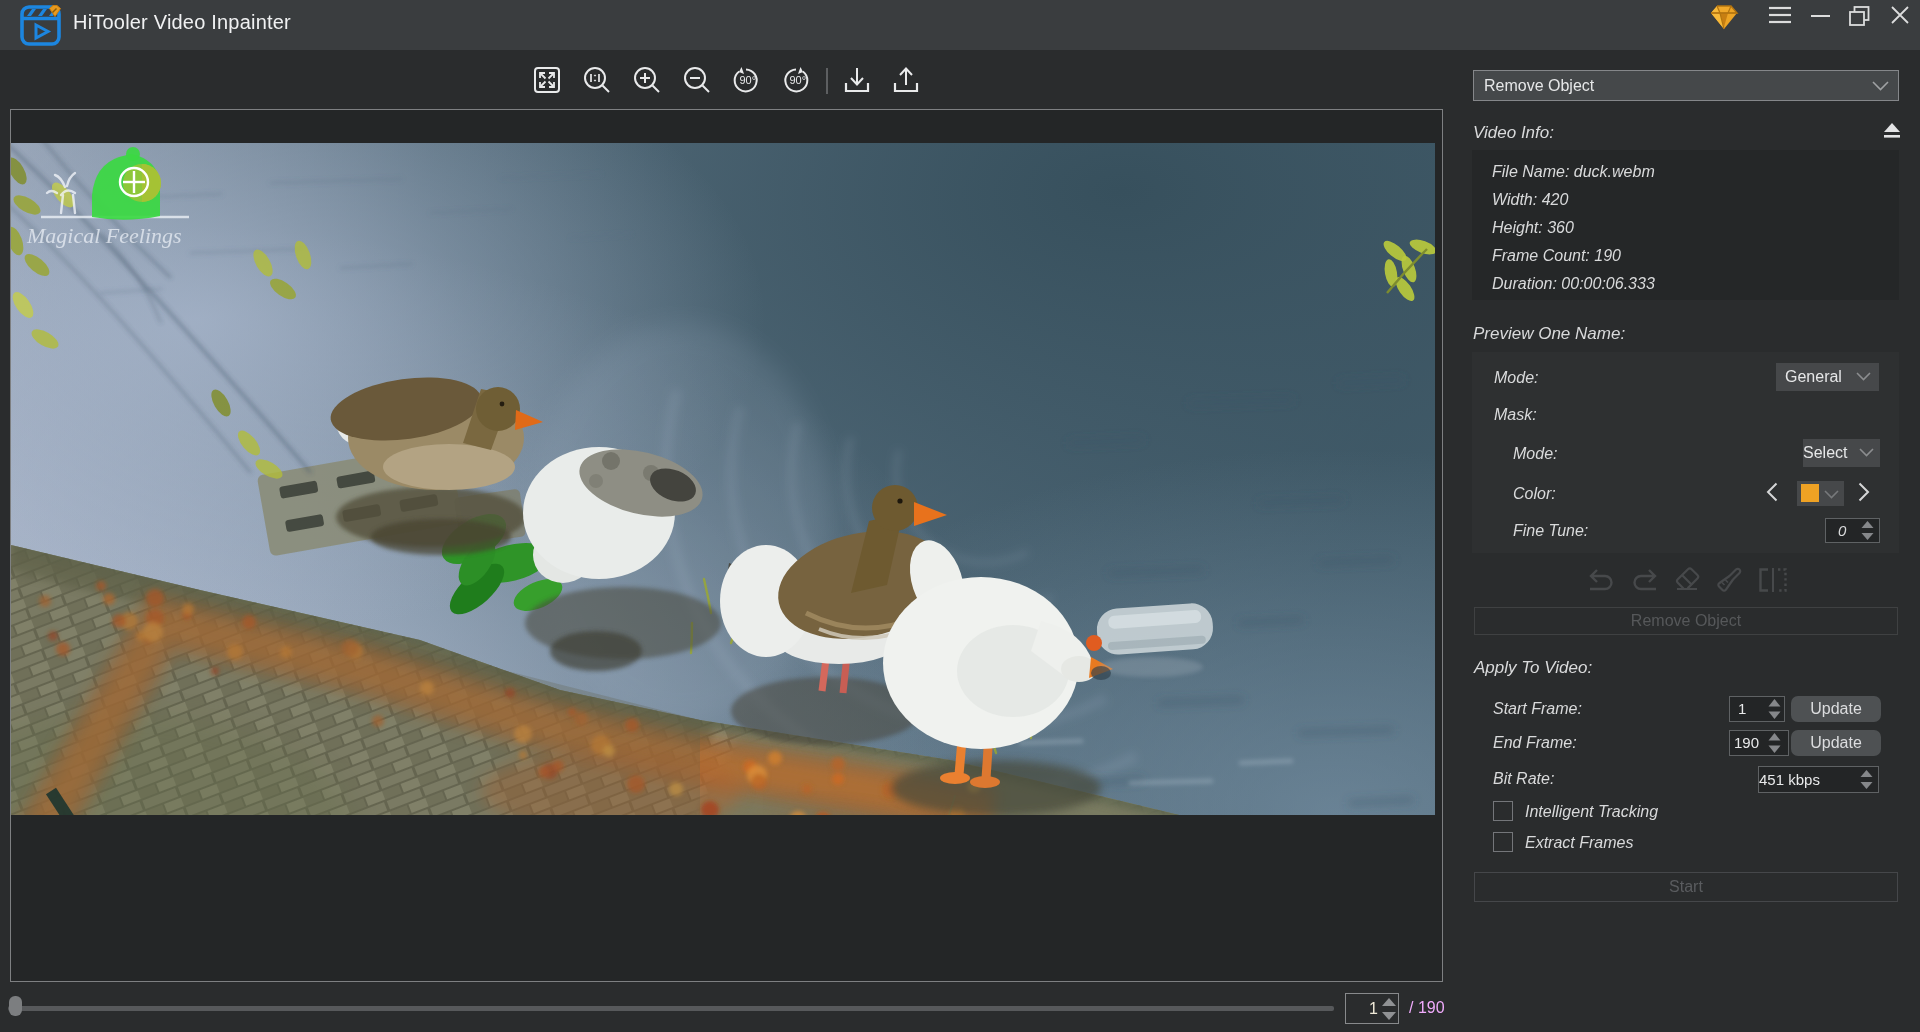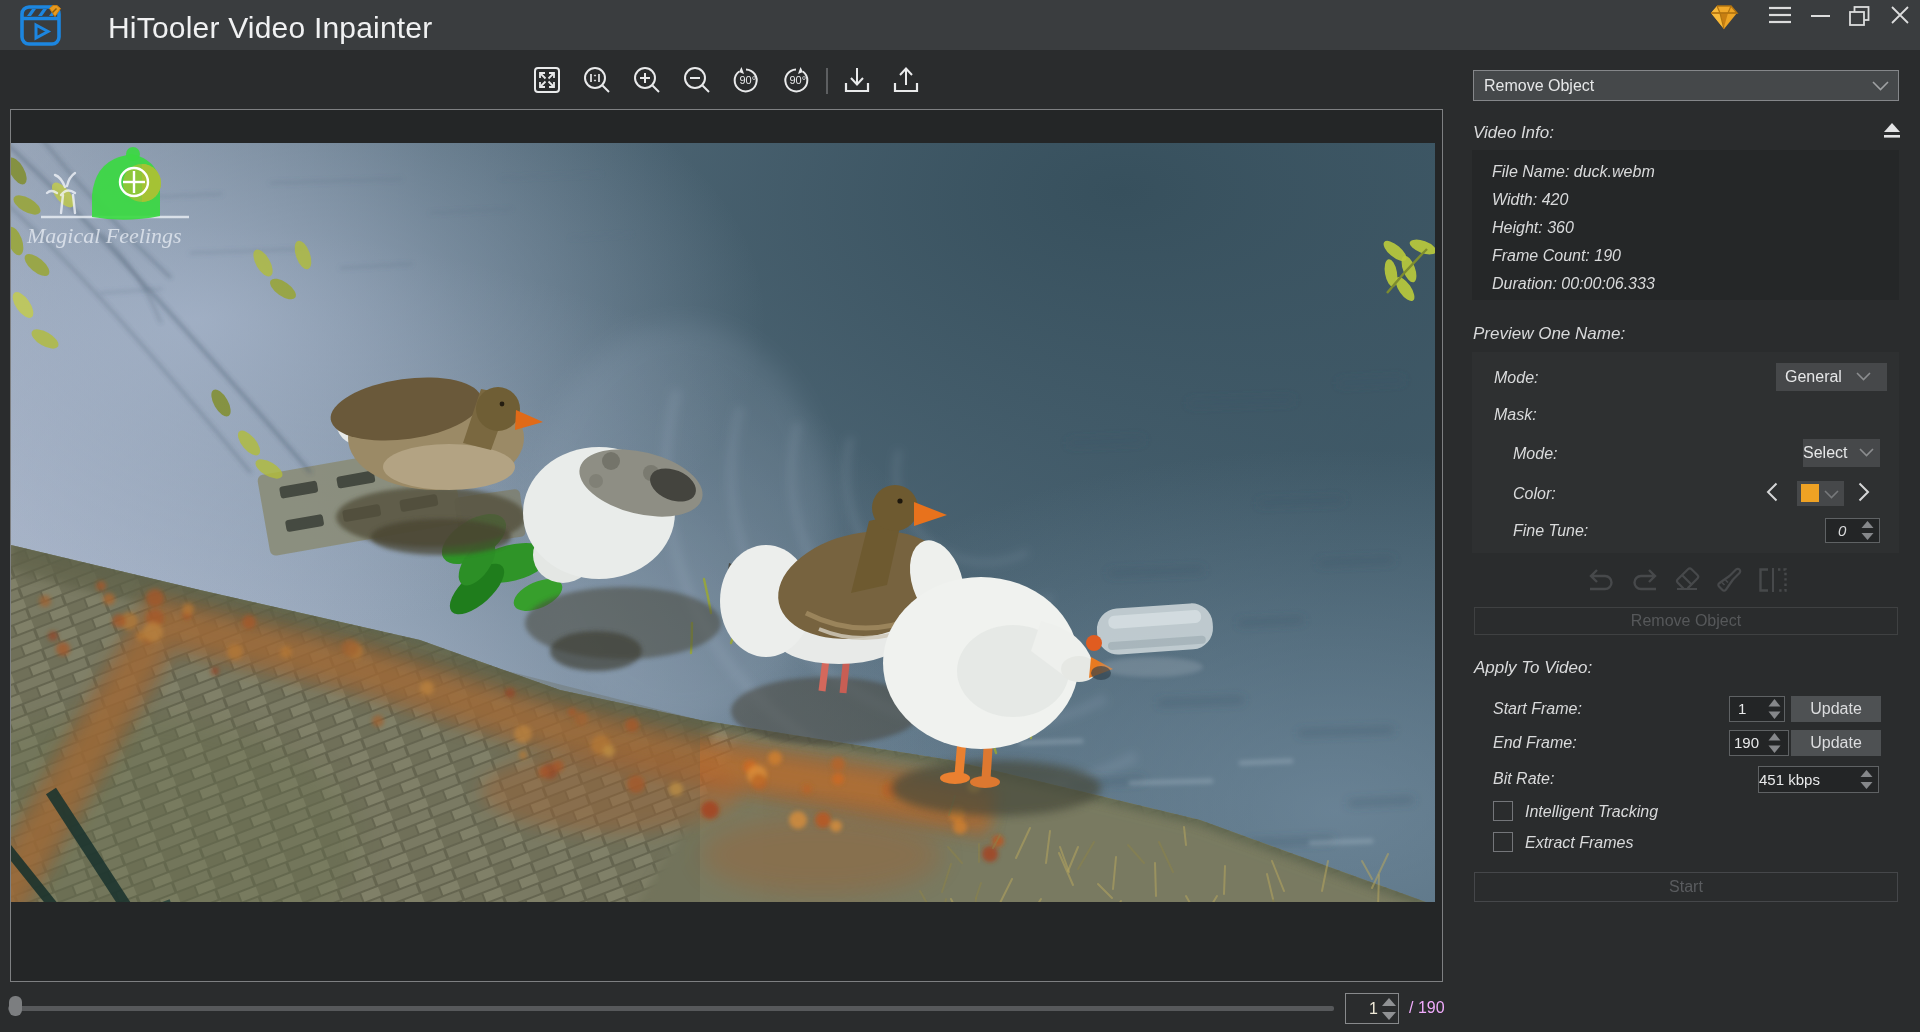--- a/index.html
+++ b/index.html
@@ -1,24 +1,24 @@
 <!DOCTYPE html>
 <html><head>
 <meta charset="utf-8">
 <style>
   * { margin:0; padding:0; box-sizing:border-box; }
   html,body { width:1920px; height:1032px; overflow:hidden; background:#2a2c2d;
     font-family:"Liberation Sans", sans-serif; }
   .abs { position:absolute; }
   #titlebar { position:absolute; left:0; top:0; width:1920px; height:50px; background:#3a3d3f; }
-  #apptitle { position:absolute; left:73px; top:11px; font-size:30px; color:#f0f1f2; letter-spacing:0.2px;margin-left:35px; }
+  #apptitle { position:absolute; left:73px; top:11px; font-size:20px; color:#f0f1f2; letter-spacing:0.2px; }
   .lbl { position:absolute; color:#d9dadb; font-size:16px;font-style:italic; }
   .dd { position:absolute; background:#46484a; color:#e6e7e8; font-size:16px; }
   .spin { position:absolute; background:#232526; border:1px solid #5f6264; color:#e8e9ea; font-size:15px; }
-  .btn { position:absolute; background:#4e5153; color:#dcdddf; font-size:16px; text-align:center; }
+  .btn { position:absolute; background:#4e5153; color:#dcdddf; font-size:16px; text-align:center;border-radius:7px; }
   .dbtn { position:absolute; border:1px solid #3f4142; color:#56585a; font-size:16px; text-align:center; }
   .chk { position:absolute; width:20px; height:20px; border:1px solid #74767a; background:transparent; }
 </style>
 </head>
 <body>
 
 <div id="titlebar"></div>
 <svg class="abs" style="left:19px;top:3px" width="44" height="45" viewBox="0 0 44 45">
   <rect x="3" y="4" width="37" height="37" rx="7" fill="none" stroke="#1c86e0" stroke-width="3.6"></rect>
   <line x1="4" y1="15.5" x2="39" y2="15.5" stroke="#1c86e0" stroke-width="3.4"></line>
@@ -106,21 +106,21 @@
 
     <g transform="translate(360,0)">
       <path d="M2 17 L2 25 L24 25 L24 17" stroke-width="2.2"></path>
       <line x1="13" y1="19" x2="13" y2="4"></line>
       <path d="M7 9 L13 2.5 L19 9" fill="none"></path>
     </g>
   </g>
 </svg>
 
 <div class="abs" style="left:10px;top:109px;width:1433px;height:873px;border:1px solid #7e8082;background:#242627"></div>
-<div class="abs" style="left:11px;top:143px;width:1424px;height:759px;overflow:hidden">
+<div class="abs" style="left:11px;top:143px;width:1424px;height:672px;overflow:hidden">
 <svg width="1424" height="805" viewBox="0 0 1424 805">
 <defs>
 <linearGradient id="wg" x1="0" y1="0" x2="1" y2="0.20">
  <stop offset="0" stop-color="#a4aec0"></stop>
  <stop offset="0.40" stop-color="#8496a8"></stop>
  <stop offset="1" stop-color="#4b6473"></stop>
 </linearGradient>
 <radialGradient id="dk" cx="0.78" cy="0.06" r="0.88">
  <stop offset="0" stop-color="#37505d" stop-opacity="1"></stop>
  <stop offset="0.55" stop-color="#3c5664" stop-opacity="0.68"></stop>
@@ -485,21 +485,21 @@
 <div class="lbl" style="left:1492px;top:163px">File Name: duck.webm</div>
 <div class="lbl" style="left:1492px;top:191px">Width: 420</div>
 <div class="lbl" style="left:1492px;top:219px">Height: 360</div>
 <div class="lbl" style="left:1492px;top:247px">Frame Count: 190</div>
 <div class="lbl" style="left:1492px;top:275px">Duration: 00:00:06.333</div>
 
 <div class="lbl" style="left:1473px;top:324px;font-size:17px">Preview One Name:</div>
 
 <div class="abs" style="left:1472px;top:352px;width:427px;height:201px;background:#2e3031"></div>
 <div class="lbl" style="left:1494px;top:369px">Mode:</div>
-<div class="dd" style="left:1776px;top:363px;width:111px;height:28px;line-height:28px;padding-left:9px">General</div>
+<div class="dd" style="left:1776px;top:363px;width:103px;height:28px;line-height:28px;padding-left:9px">General</div>
 <svg class="abs" style="left:1856px;top:372px" width="15" height="9" viewBox="0 0 15 9">
     <path d="M1 1 L7.5 7.5 L14 1" fill="none" stroke="#8b8d8f" stroke-width="1.6"></path>
   </svg>
 <div class="lbl" style="left:1494px;top:406px">Mask:</div>
 <div class="lbl" style="left:1513px;top:445px">Mode:</div>
 <div class="dd" style="left:1803px;top:439px;width:77px;height:28px;line-height:28px;padding-left:0">Select</div>
 <svg class="abs" style="left:1859px;top:448px" width="15" height="9" viewBox="0 0 15 9">
     <path d="M1 1 L7.5 7.5 L14 1" fill="none" stroke="#8b8d8f" stroke-width="1.6"></path>
   </svg>
 <div class="lbl" style="left:1513px;top:485px">Color:</div>

